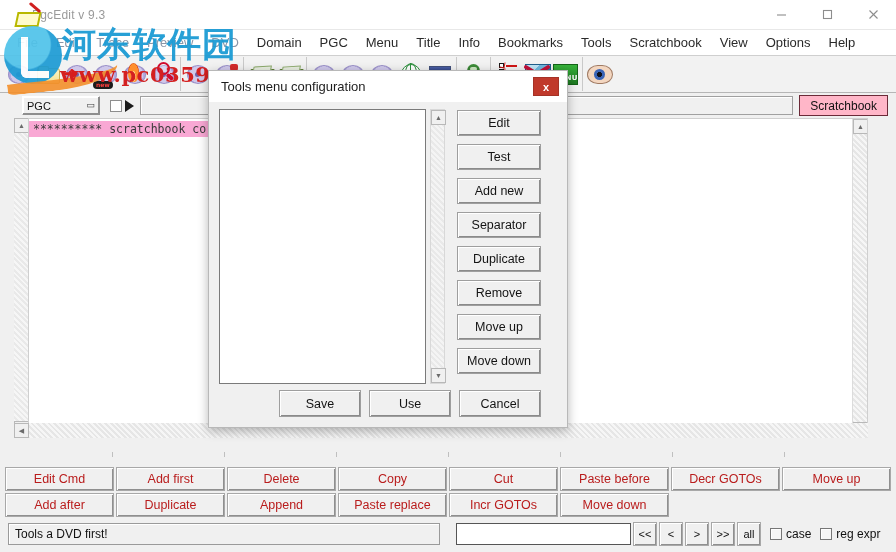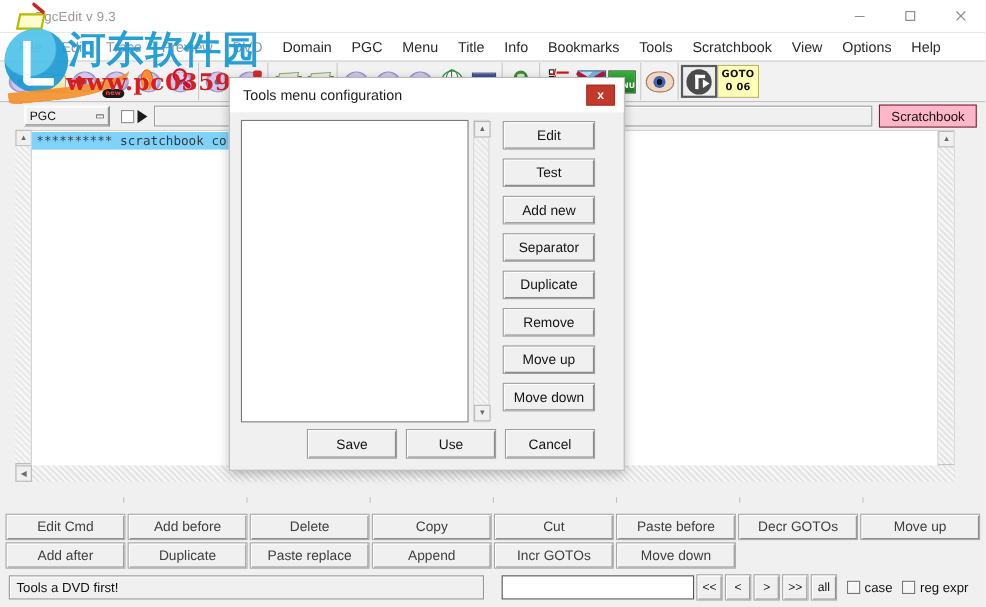--- a/index.html
+++ b/index.html
@@ -350,21 +350,21 @@
   .editor {
     position: absolute; left: 28px; top: 0;
     width: 840px; height: 318px;
     background: #ffffff;
     border: 1px solid #cfcfcf;
     overflow: hidden;
   }
   .editor-line {
     font-family: "DejaVu Sans Mono", monospace;
     font-size: 11.5px; color: #3a3a3a;
-    background: #7dd3fc;
+    background: #f9a8d4;
     padding: 1px 2px 1px 4px;
     white-space: pre; display: inline-block;
   }
   .v-scroll-right {
     position: absolute; right: 0; top: 0; width: 15px; height: 318px;
     background: repeating-linear-gradient(45deg,#f6f6f6 0 2px,#e6e6e6 2px 4px);
     border-left: 1px solid #dcdcdc;
     display: flex; flex-direction: column; justify-content: space-between;
   }
   .sb-arrow {
@@ -394,21 +394,21 @@
     grid-template-columns: repeat(8, 1fr);
     grid-template-rows: 26px 26px;
     gap: 0; padding: 0 4px;
   }
   .gbtn {
     margin: 1px;
     background: #f0f0f0;
     border: 1px solid #a8a8a8;
     box-shadow: inset 1px 1px 0 #ffffff, inset -1px -1px 0 #8f8f8f;
     display: flex; align-items: center; justify-content: center;
-    font-size: 12.5px; color: #404040;
+    font-size: 12.5px; color: #b91c1c;
   }
 
   
   .statusbar {
     position: absolute; left: 0; bottom: 0;
     width: 896px; height: 34px;
     background: #f0f0f0;
     display: flex; align-items: center;
     padding: 4px 4px 6px 4px;
   }
@@ -703,31 +703,20 @@
       </div>
       <div class="tb-btn">
           <span class="menubtn">MENU</span>
         </div>
     </div>
     <div class="tb-group">
       <div class="tb-btn">
           <span class="eye"></span>
         </div>
     </div>
-    <div class="tb-group">
-      <div class="tb-btn framed">
-          <span class="arrowcirc">
-            <span class="arrowhead"></span>
-          </span>
-        </div>
-      <div class="goto">
-        <span>GOTO</span>
-        <span>0  06</span>
-      </div>
-    </div>
   </div>
 
   <div class="pgcbar">
     <div class="pgc-combo">
       <span>PGC</span>
       <span class="combo-arrow">▭</span>
     </div>
     <div class="pgc-check"></div>
     <div class="play-tri"></div>
     <div class="pgc-field"></div>
@@ -756,31 +745,31 @@
         <i style="left:336px"></i>
         <i style="left:448px"></i>
         <i style="left:560px"></i>
         <i style="left:672px"></i>
         <i style="left:784px"></i>
     </div>
   </div>
 
   <div class="btn-grid">
     <div class="gbtn">Edit Cmd</div>
-    <div class="gbtn">Add before</div>
+    <div class="gbtn">Add first</div>
     <div class="gbtn">Delete</div>
     <div class="gbtn">Copy</div>
     <div class="gbtn">Cut</div>
     <div class="gbtn">Paste before</div>
     <div class="gbtn">Decr GOTOs</div>
     <div class="gbtn">Move up</div>
     <div class="gbtn">Add after</div>
     <div class="gbtn">Duplicate</div>
+    <div class="gbtn">Append</div>
     <div class="gbtn">Paste replace</div>
-    <div class="gbtn">Append</div>
     <div class="gbtn">Incr GOTOs</div>
     <div class="gbtn">Move down</div>
   </div>
 
   <div class="statusbar">
     <div class="status-msg">Tools a DVD first!</div>
     <input class="search-input" placeholder="" style="">
     <div class="nav-btn">&lt;&lt;</div>
     <div class="nav-btn">&lt;</div>
     <div class="nav-btn">&gt;</div>

